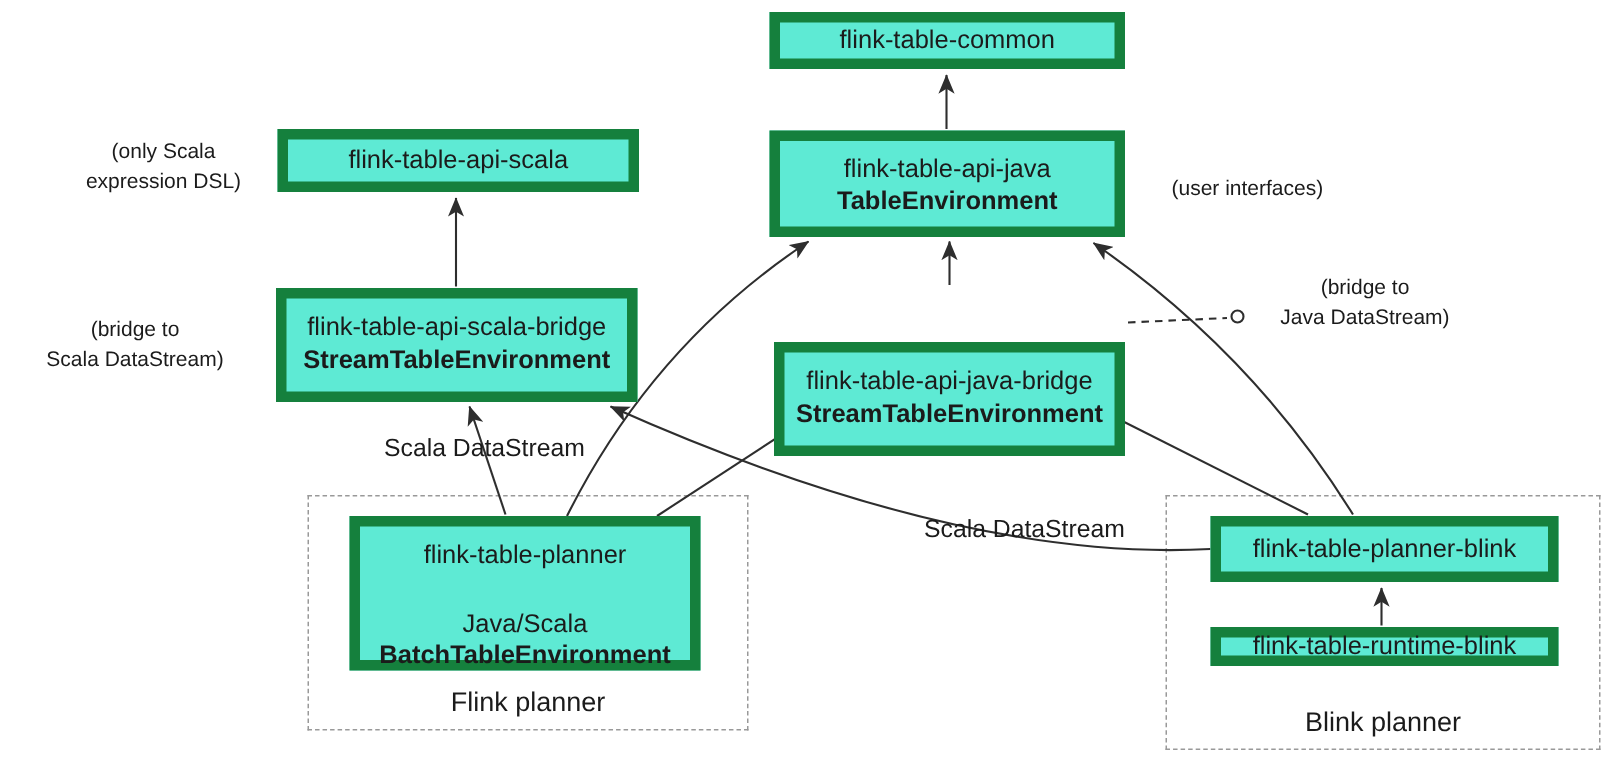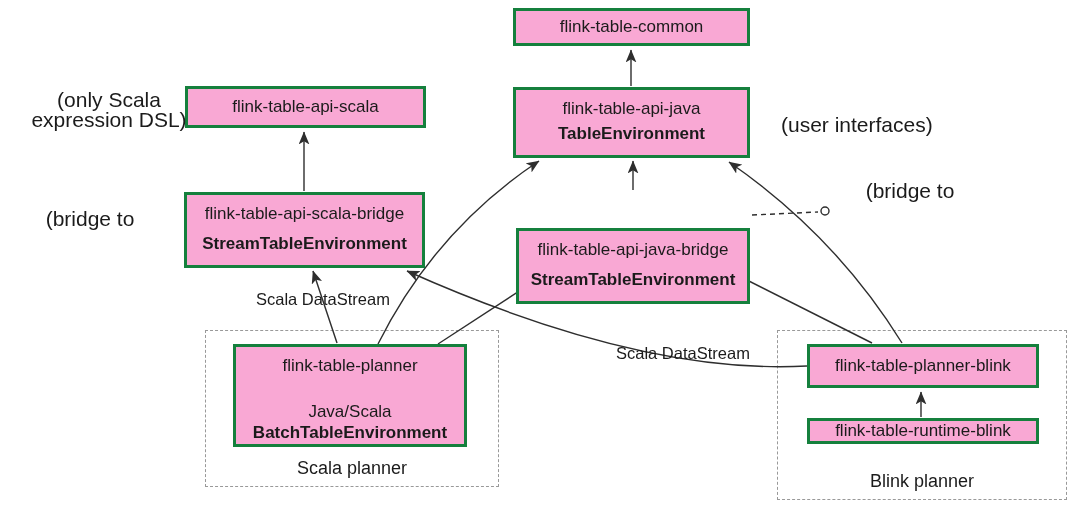--- a/index.html
+++ b/index.html
@@ -21,57 +21,57 @@
   .group-label {
     position: absolute;
     left: 0; right: 0; bottom: 7px;
     text-align: center;
     font-size: 18px;
     color: #1b1b1b;
     white-space: nowrap;
   }
   .node {
     position: absolute;
-    background: #f9a8d4;
-    border: 3px solid #15803d;
+    background: #5eead4;
+    border: 7px solid #15803d;
     box-sizing: border-box;
     display: flex;
     flex-direction: column;
     align-items: center;
     justify-content: center;
     text-align: center;
   }
   .node.two { justify-content: space-between; padding: 9px 4px 11px 4px; }
   .node.quad { justify-content: flex-start; padding: 9px 4px 10px 4px; }
   .node .t   { font-size: 17px; line-height: 20px; white-space: nowrap; }
   .node .sub { font-size: 17px; line-height: 21px; font-weight: bold; white-space: nowrap; }
   .node .spacer { flex: 1 1 auto; min-height: 26px; }
   .side-note {
     position: absolute;
-    font-size: 21px;
+    font-size: 14px;
     line-height: 20px;
     text-align: center;
     white-space: nowrap;
   }
   .side-note.left-align { text-align: left; }
   .edge-label {
     position: absolute;
     font-size: 16.5px;
     line-height: 18px;
     white-space: nowrap;
   }
   .edge-label.centered { text-align: center; }
 </style>
 </head>
 <body>
 
 <div class="canvas">
 
   <div class="group" style="left:205px; top:330px; width:292px; height:155px;">
-    <div class="group-label">Scala planner</div>
+    <div class="group-label">Flink planner</div>
   </div>
   <div class="group" style="left:777px; top:330px; width:288px; height:168px;">
     <div class="group-label">Blink planner</div>
   </div>
 
   <svg class="edges" width="1080" height="506" viewBox="0 0 1080 506">
     <defs>
       <marker id="arw" viewBox="0 0 12 10" refX="11.5" refY="5" markerWidth="13" markerHeight="11" markerUnits="userSpaceOnUse" orient="auto">
         <path d="M0 0 L12 5 L0 10 L3 5 Z" fill="#2e2e2e"></path>
       </marker>
@@ -130,26 +130,28 @@
     <div class="t">flink-table-runtime-blink</div>
   </div>
 
   <div class="side-note" style="left:28px; top:90px; width:162px;">
     <div>(only Scala</div>
     <div>expression DSL)</div>
   </div>
 
   <div class="side-note" style="left:0px; top:209px; width:180px;">
     <div>(bridge to</div>
+    <div>Scala DataStream)</div>
   </div>
 
   <div class="side-note left-align" style="left:781px; top:115px;">
     <div>(user interfaces)</div>
   </div>
 
   <div class="side-note" style="left:830px; top:181px; width:160px;">
     <div>(bridge to</div>
+    <div>Java DataStream)</div>
   </div>
 
   <div class="edge-label" style="left:256px; top:290px;">Scala DataStream</div>
   <div class="edge-label" style="left:616px; top:344px;">Scala DataStream</div>
 
 </div>
 
 </body></html>

